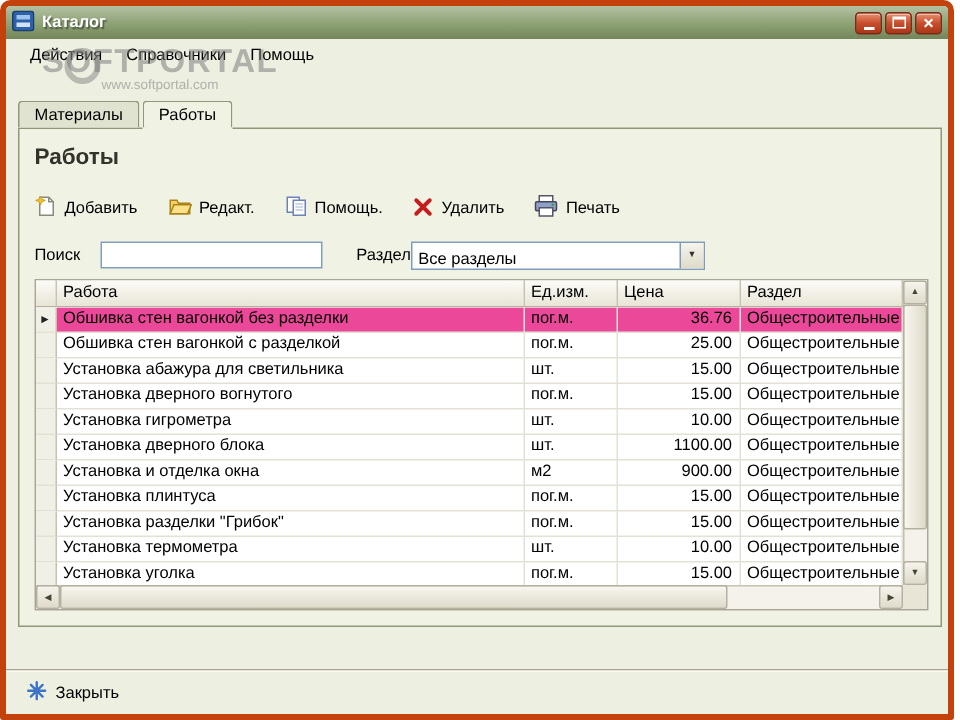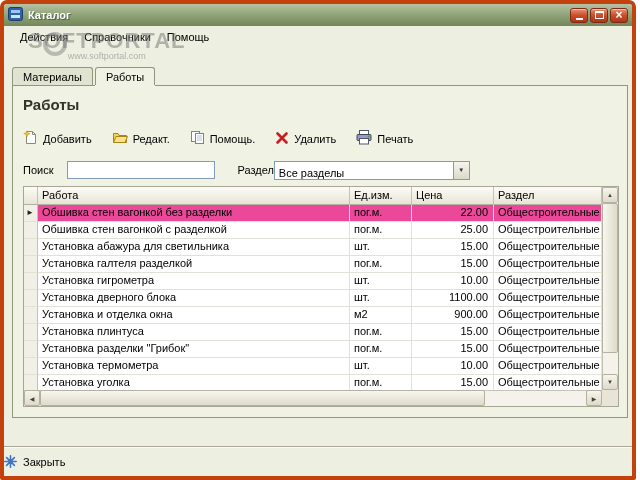--- a/index.html
+++ b/index.html
@@ -92,21 +92,21 @@
   .sbtn.left { left:0; top:-1px; }
   .sbtn.right { right:0; top:-1px; }
   .vthumb { position:absolute; top:16px; right:0; width:16px; height:150px;
     background:linear-gradient(90deg,#F8F6EE,#DEDBCB); border:1px solid #B5B1A0; border-radius:2px; }
   .hthumb { position:absolute; left:16px; top:-1px; width:445px; height:16px;
     background:linear-gradient(#F8F6EE,#DEDBCB); border:1px solid #B5B1A0; border-radius:2px; }
   .corner { position:absolute; right:0; bottom:0; width:16px; height:16px; background:#E8E5D6; }
   
   .footer-sep { position:absolute; left:0; right:0; top:442px; height:2px;
     border-top:1px solid #A9A696; border-bottom:1px solid #FCFBF3; }
-  .footer { position:absolute; left:0; right:0; top:444px; bottom:0; display:flex; align-items:center; }
+  .footer { position:absolute; left:0; right:0; top:444px; bottom:0; display:flex; align-items:center; padding-left:14px; }
   .close-action { display:flex; align-items:center; gap:6px; cursor:default; }
 </style>
 </head>
 <body>
 
 <div class="window">
 
   <div class="titlebar">
     <span>
       <svg width="15" height="14" viewBox="0 0 15 14">
@@ -218,21 +218,21 @@
         <div class="hcell c-work">Работа</div>
         <div class="hcell c-unit">Ед.изм.</div>
         <div class="hcell c-price">Цена</div>
         <div class="hcell c-section">Раздел</div>
       </div>
       <div class="gbody">
   <div class="trow selected">
     <div class="cell c-marker">►</div>
     <div class="cell c-work">Обшивка стен вагонкой без разделки</div>
     <div class="cell c-unit">пог.м.</div>
-    <div class="cell c-price">22.00</div>
+    <div class="cell c-price">36.76</div>
     <div class="cell c-section">Общестроительные ра</div>
   </div>
 
   <div class="trow">
     <div class="cell c-marker"></div>
     <div class="cell c-work">Обшивка стен вагонкой с разделкой</div>
     <div class="cell c-unit">пог.м.</div>
     <div class="cell c-price">25.00</div>
     <div class="cell c-section">Общестроительные ра</div>
   </div>
@@ -240,21 +240,21 @@
   <div class="trow">
     <div class="cell c-marker"></div>
     <div class="cell c-work">Установка абажура для светильника</div>
     <div class="cell c-unit">шт.</div>
     <div class="cell c-price">15.00</div>
     <div class="cell c-section">Общестроительные ра</div>
   </div>
 
   <div class="trow">
     <div class="cell c-marker"></div>
-    <div class="cell c-work">Установка галтеля разделкой</div>
+    <div class="cell c-work">Установка дверного вогнутого</div>
     <div class="cell c-unit">пог.м.</div>
     <div class="cell c-price">15.00</div>
     <div class="cell c-section">Общестроительные ра</div>
   </div>
 
   <div class="trow">
     <div class="cell c-marker"></div>
     <div class="cell c-work">Установка гигрометра</div>
     <div class="cell c-unit">шт.</div>
     <div class="cell c-price">10.00</div>

